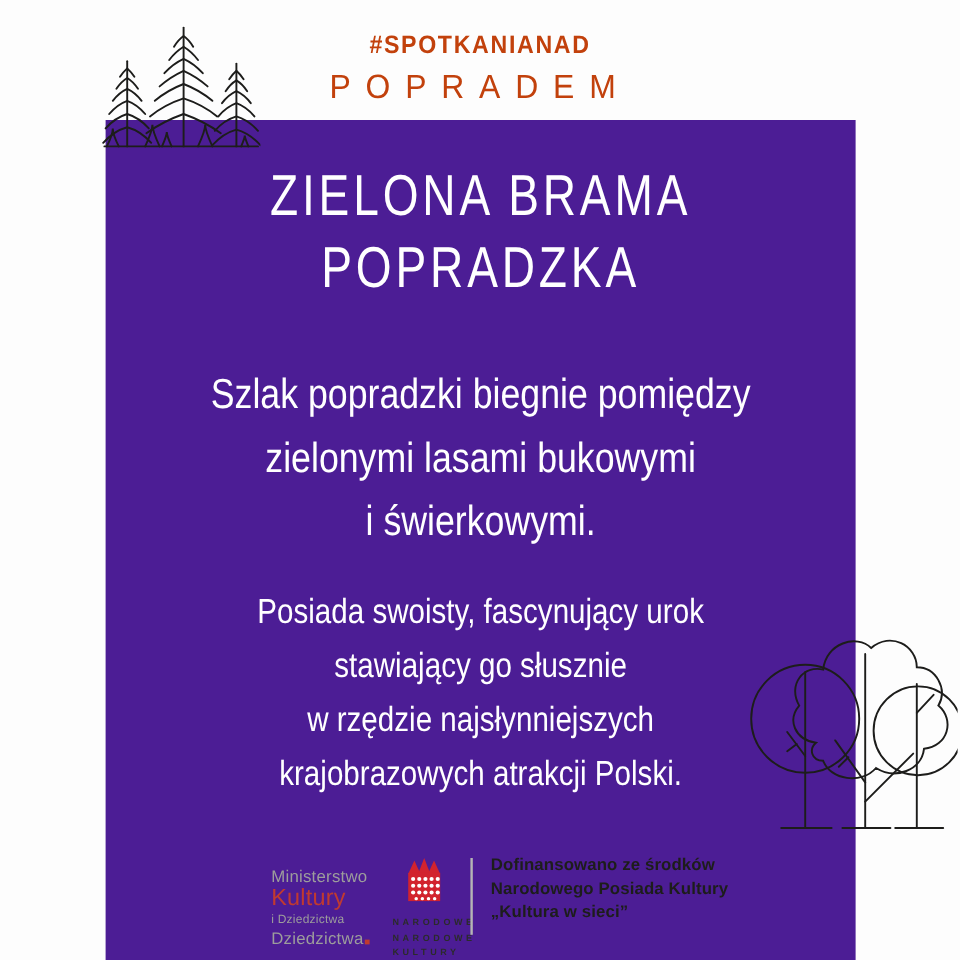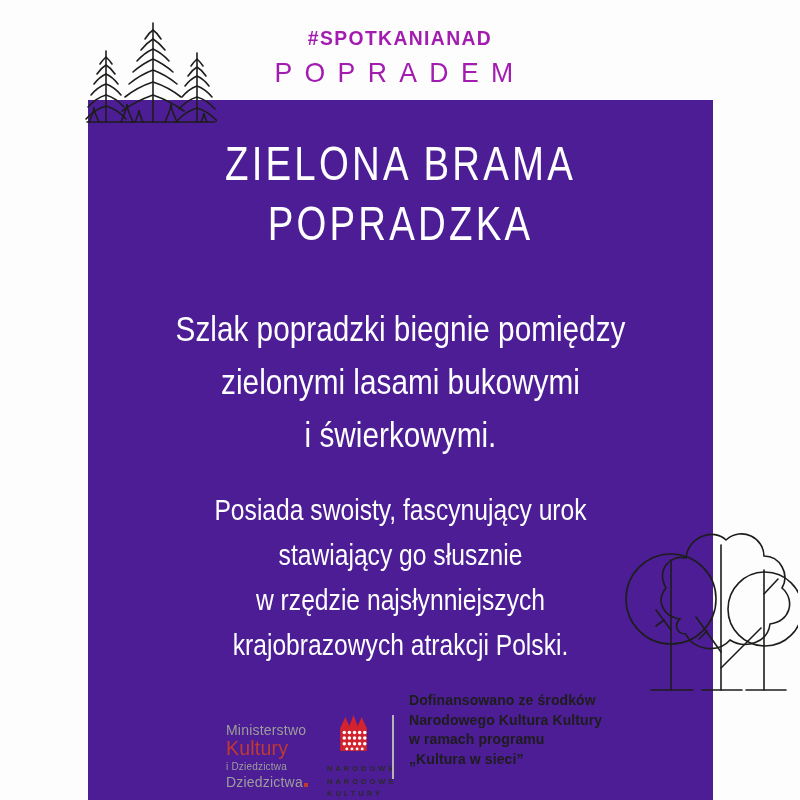--- a/index.html
+++ b/index.html
@@ -14,21 +14,21 @@
     width: 800px; height: 800px;
     background: #fdfdfd;
     overflow: hidden;
   }
 
   
   .hashtag-block {
     position: absolute;
     top: 26px; left: 0; width: 800px;
     text-align: center;
-    color: #a21caf;
+    color: #c2410c;
   }
   .hashtag-line1 {
     font-size: 21px;
     font-weight: 700;
     letter-spacing: 1.5px;
     transform: scaleX(0.92);
   }
   .hashtag-line2 {
     margin-top: 7px;
     font-size: 28px;
@@ -127,21 +127,21 @@
 
   .footer-divider {
     position: absolute;
     left: 392px; top: 715px;
     width: 2px; height: 64px;
     background: #b5b5b5;
   }
 
   .funding-block {
     position: absolute;
-    left: 409px; top: 691px;
+    left: 409px; top: 711px;
     font-size: 14px;
     font-weight: 700;
     color: #1d1d1b;
     line-height: 19.5px;
     letter-spacing: 0.1px;
   }
 </style>
 </head>
 <body>
 
@@ -272,18 +272,17 @@
       <div>NARODOWE</div>
       <div>NARODOWE</div>
       <div>KULTURY</div>
     </div>
   </div>
 
   <div class="footer-divider"></div>
 
   <div class="funding-block">
     <div>Dofinansowano ze środków</div>
-    <div>Narodowego Kultura Kultury</div>
-    <div>w ramach programu</div>
+    <div>Narodowego Posiada Kultury</div>
     <div>„Kultura w sieci”</div>
   </div>
 
 </div>
 
 </body></html>

